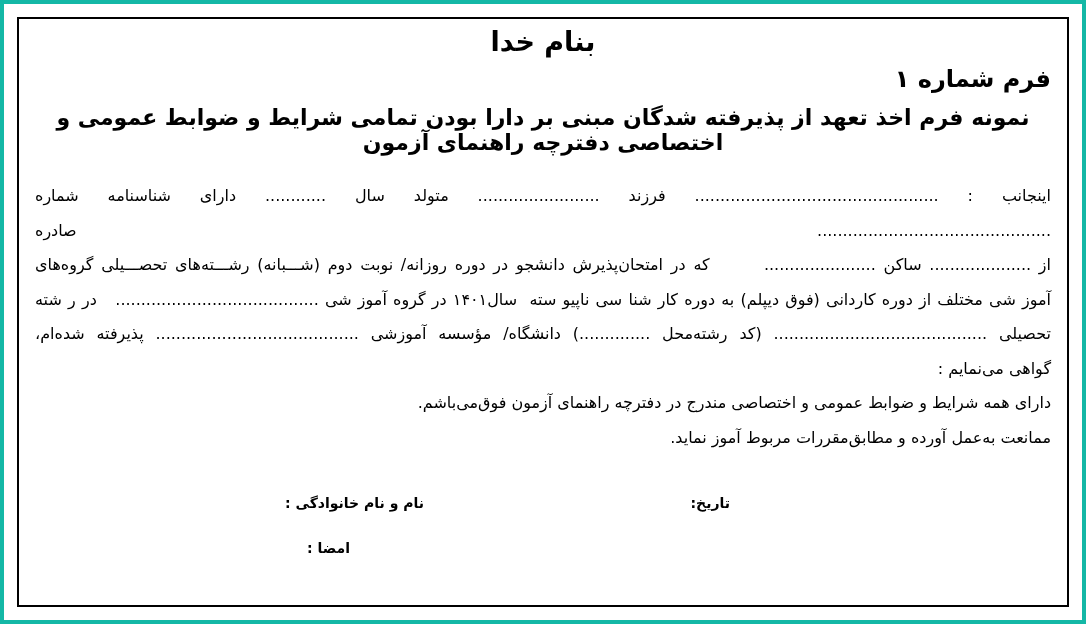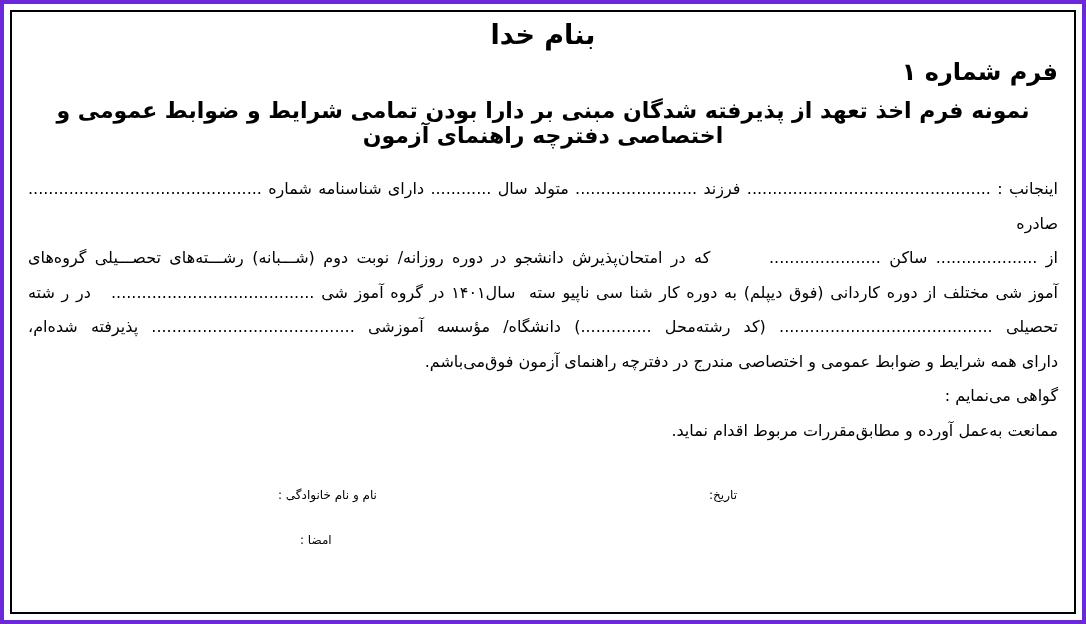--- a/index.html
+++ b/index.html
@@ -6,22 +6,22 @@
   body {
     width: 1086px; height: 624px;
     font-family: "DejaVu Sans", sans-serif;
     color: #000;
     position: relative;
     overflow: hidden;
   }
   .frame-outer {
     position: absolute; inset: 0;
     box-sizing: border-box;
-    border: 4px solid #6d28d9;
-    padding: 6px;
+    border: 4px solid #14b8a6;
+    padding: 13px;
   }
   .frame-inner {
     position: relative;
     box-sizing: border-box;
     width: 100%; height: 100%;
     border: 2px solid #000;
     direction: rtl;
   }
   .bismillah {
     text-align: center;
@@ -51,22 +51,22 @@
     text-align: justify;
     text-align-last: justify;
     white-space: normal;
   }
   .line-plain {
     text-align: right;
   }
   .gap-before { margin-top: 4px; }
   .footer-label {
     position: absolute;
-    font-weight: normal;
-    font-size: 12px;
+    font-weight: bold;
+    font-size: 14px;
     white-space: nowrap;
   }
   .date-label { top: 476px; right: 337px; text-align: center; }
   .name-label { top: 476px; left: 266px; }
   .signature-label { top: 521px; left: 288px; }
 </style>
 </head>
 <body>
 
 <div class="frame-outer">
@@ -76,23 +76,23 @@
 
     <div class="form-number">فرم شماره ۱</div>
 
     <div class="doc-title">نمونه فرم اخذ تعهد از پذیرفته شدگان مبنی بر دارا بودن تمامی شرایط و ضوابط عمومی و اختصاصی دفترچه راهنمای آزمون</div>
 
     <div class="body-text">
       <div class="line-just">اینجانب : ................................................ فرزند ........................ متولد سال ............ دارای شناسنامه شماره .............................................. صادره</div>
       <div class="line-just">از .................... ساکن ......................&nbsp;&nbsp;&nbsp;&nbsp;&nbsp;&nbsp; که در امتحان‌پذیرش دانشجو در دوره روزانه/ نوبت دوم (شـــبانه) رشـــته‌های تحصـــیلی گروه‌های</div>
       <div class="line-just">آموز شی مختلف از دوره کاردانی (فوق دیپلم) به دوره کار شنا سی ناپیو سته &nbsp;سال۱۴۰۱ در گروه آموز شی ........................................&nbsp;&nbsp; در ر شته</div>
       <div class="line-just">تحصیلی .......................................... (کد رشته‌محل ..............) دانشگاه/ مؤسسه آموزشی ........................................ پذیرفته شده‌ام،</div>
+      <div class="line-plain">گواهی می‌نمایم :</div>
       <div class="line-plain">دارای همه شرایط و ضوابط عمومی و اختصاصی مندرج در دفترچه راهنمای آزمون فوق‌می‌باشم.</div>
-      <div class="line-plain">گواهی می‌نمایم :</div>
-      <div class="line-plain">ممانعت به‌عمل آورده و مطابق‌مقررات مربوط اقدام نماید.</div>
+      <div class="line-plain">ممانعت به‌عمل آورده و مطابق‌مقررات مربوط آموز نماید.</div>
     </div>
 
     <div class="footer-label date-label">تاریخ:</div>
 
     <div class="footer-label name-label">نام و نام خانوادگی :</div>
 
     <div class="footer-label signature-label">امضا :</div>
 
   </div>
 </div>

